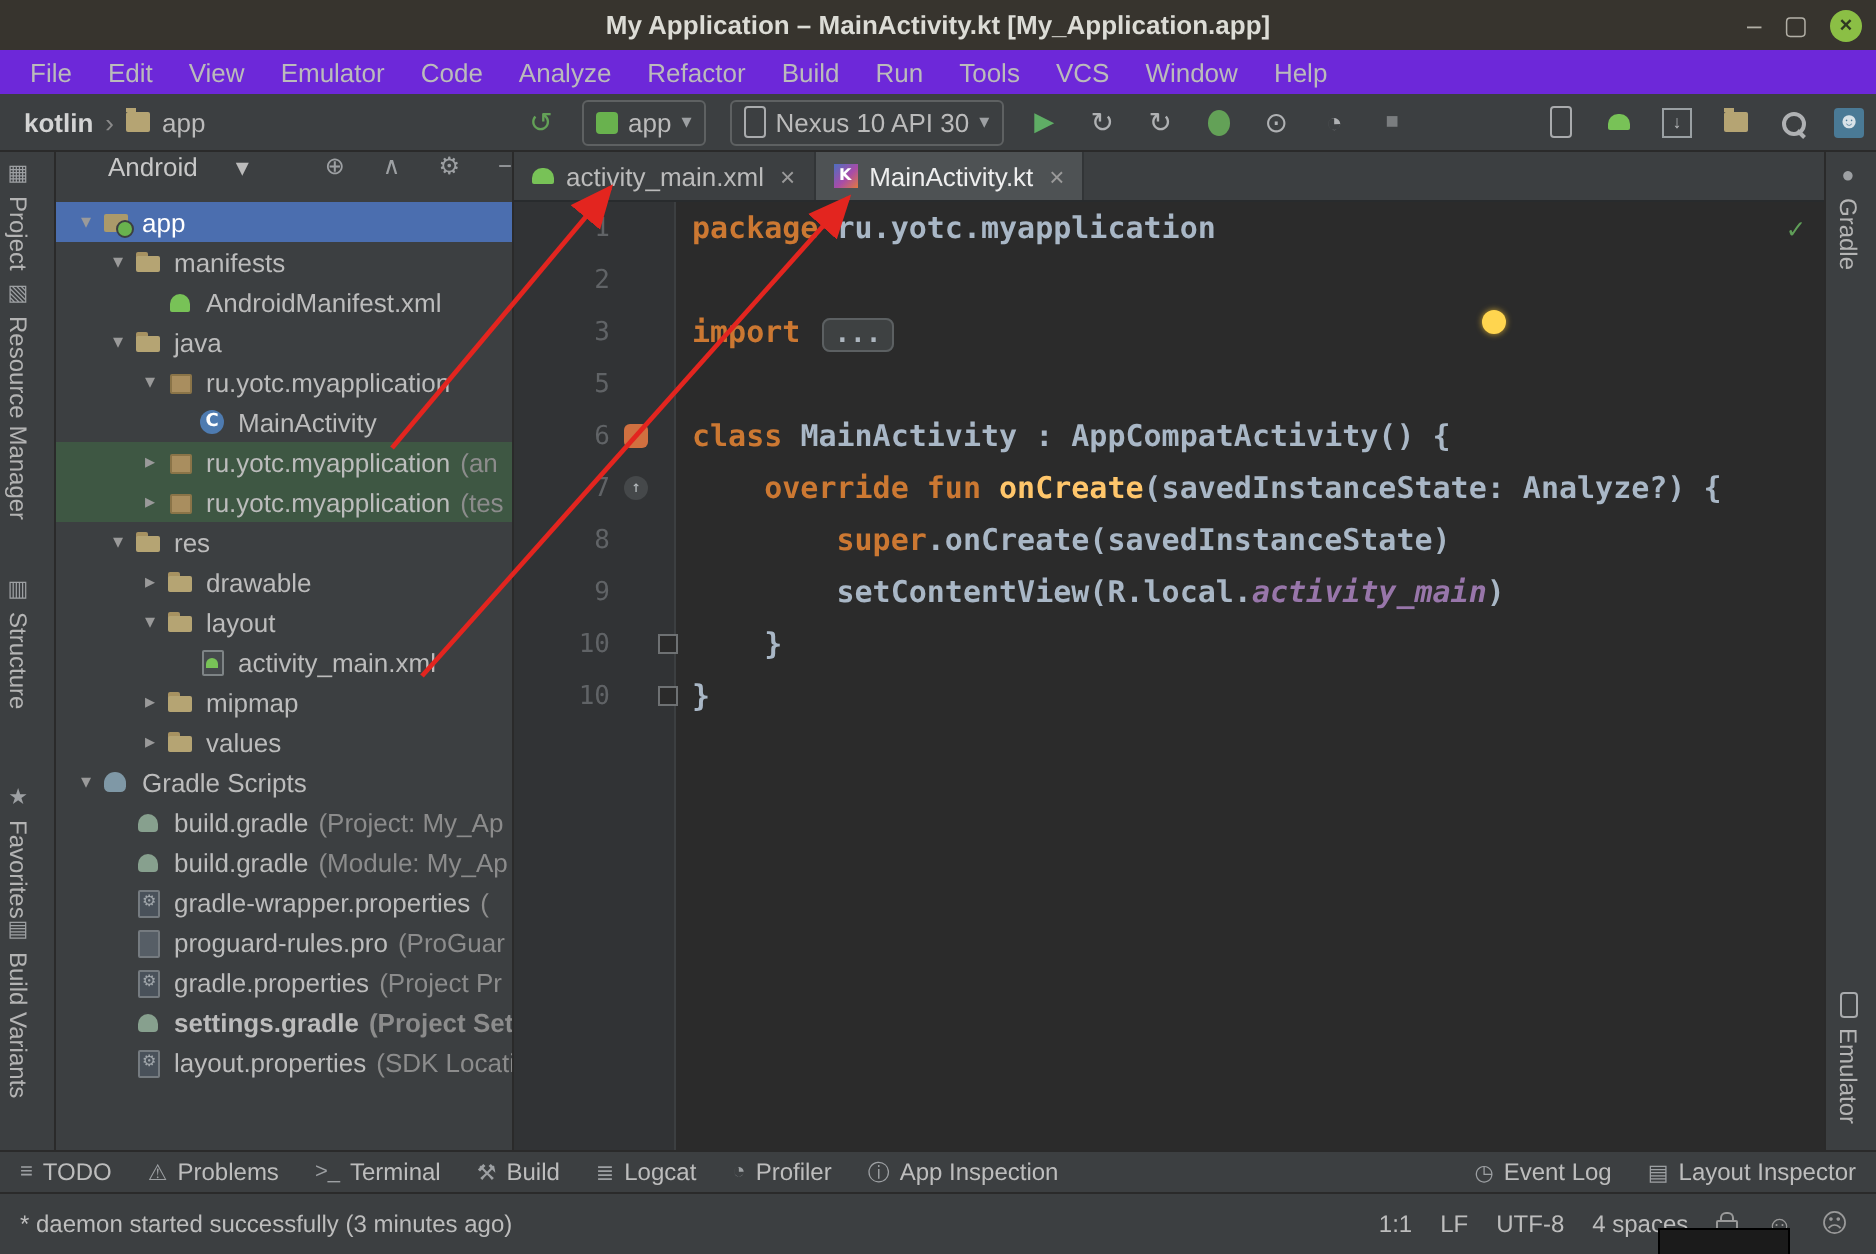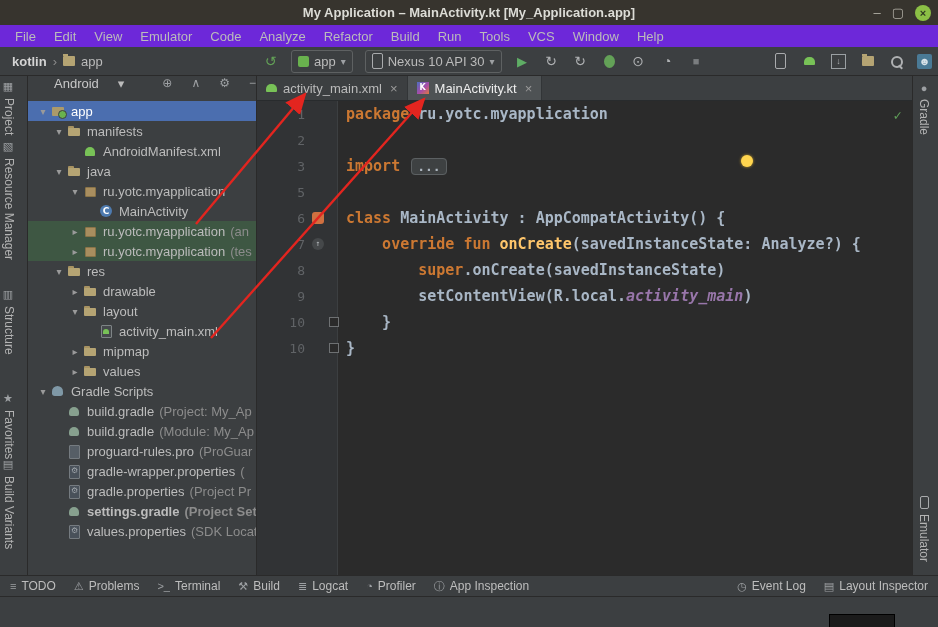--- a/index.html
+++ b/index.html
@@ -352,46 +352,46 @@
       <span class="thint">(Project: My_Ap</span>
     </div>
     <div class="trow" style="padding-left:24px;">
       <span class="chev"></span>
       <span class="ticon" data-icon="gradle-file"></span>
       <span class="tlabel">build.gradle</span>
       <span class="thint">(Module: My_Ap</span>
     </div>
     <div class="trow" style="padding-left:24px;">
       <span class="chev"></span>
+      <span class="ticon" data-icon="properties-file"></span>
+      <span class="tlabel">gradle-wrapper.properties</span>
+      <span class="thint">(</span>
+    </div>
+    <div class="trow" style="padding-left:24px;">
+      <span class="chev"></span>
       <span class="ticon" data-icon="proguard-file"></span>
       <span class="tlabel">proguard-rules.pro</span>
       <span class="thint">(ProGuar</span>
     </div>
     <div class="trow" style="padding-left:24px;">
       <span class="chev"></span>
       <span class="ticon" data-icon="properties-file"></span>
-      <span class="tlabel">gradle-wrapper.properties</span>
-      <span class="thint">(</span>
-    </div>
-    <div class="trow" style="padding-left:24px;">
-      <span class="chev"></span>
-      <span class="ticon" data-icon="properties-file"></span>
       <span class="tlabel">gradle.properties</span>
       <span class="thint">(Project Pr</span>
     </div>
     <div class="trow" style="padding-left:24px;font-weight:bold;">
       <span class="chev"></span>
       <span class="ticon" data-icon="gradle-file"></span>
       <span class="tlabel">settings.gradle</span>
       <span class="thint">(Project Setti</span>
     </div>
     <div class="trow" style="padding-left:24px;">
       <span class="chev"></span>
       <span class="ticon" data-icon="properties-file"></span>
-      <span class="tlabel">values.properties</span>
+      <span class="tlabel">layout.properties</span>
       <span class="thint">(SDK Locatio</span>
     </div>
 
   </div>
 </div>
 
 <div id="tabbar">
   <div class="tab">
     <span class="droid-tab"></span>
     <span>activity_main.xml</span>
@@ -513,20 +513,30 @@
         <span>Event Log</span>
       </span>
     <span class="tw-item">
         <span class="tw-ic">▤</span>
         <span>Layout Inspector</span>
       </span>
   </span>
 </div>
 
 <div id="statusbar">
+  <span>* daemon started successfully (3 minutes ago)</span>
+  <span class="sb-right">
+    <span>1:1</span>
+    <span>LF</span>
+    <span>UTF-8</span>
+    <span>4 spaces</span>
+    <span class="lock-ic"></span>
+    <span class="face">☺</span>
+    <span class="face">☹</span>
+  </span>
 </div>
 
 <div id="notif-popup"></div>
 
 <svg id="arrows" width="938" height="627" viewBox="0 0 938 627">
   <defs>
     <marker id="ah" markerWidth="10" markerHeight="9" refX="8" refY="4" orient="auto">
       <path d="M0,0 L9,4 L0,8 Z" fill="#e3251f"></path>
     </marker>
   </defs>

